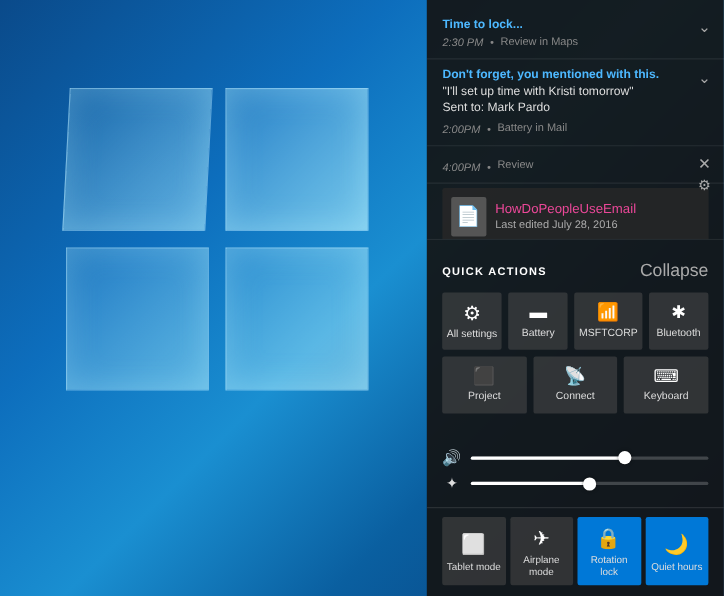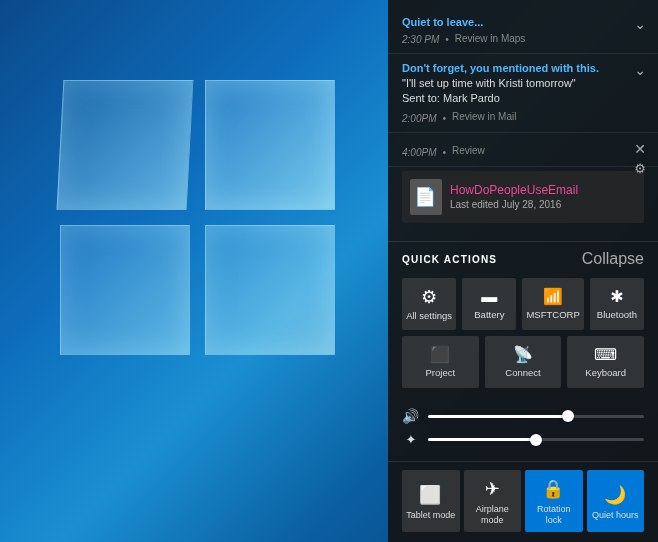--- a/index.html
+++ b/index.html
@@ -164,21 +164,21 @@
     }
 
     .timeline-card .file-date {
       font-size: 10px;
       color: #aaa;
       margin-top: 2px;
     }
 
     
     .quick-actions-section {
-      padding: 8px 14px;
+      padding: 20px 14px;
       border-top: 1px solid rgba(255,255,255,0.1);
     }
 
     .quick-actions-header {
       display: flex;
       justify-content: space-between;
       align-items: center;
       margin-bottom: 10px;
     }
 
@@ -343,37 +343,37 @@
     <div class="win-pane top-right"></div>
     <div class="win-pane bottom-left"></div>
     <div class="win-pane bottom-right"></div>
   </div>
 </div>
 
 <div id="action-center">
   <div class="notification-area">
 
     <div class="notification-item">
-      <div class="notif-title">Quiet to leave...</div>
+      <div class="notif-title">Time to lock...</div>
       <div class="notif-time-area">
         <span class="notif-meta">2:30 PM</span>
         <span class="notif-meta">•</span>
         <span class="review-link">Review in Maps</span>
       </div>
       <span class="notif-chevron">⌄</span>
     </div>
 
     <div class="notification-item">
       <div class="notif-title">Don't forget, you mentioned with this.</div>
       <div class="notif-body">"I'll set up time with Kristi tomorrow"</div>
       <div class="notif-body">Sent to: Mark Pardo</div>
       <div class="notif-time-area">
         <span class="notif-meta">2:00PM</span>
         <span class="notif-meta">•</span>
-        <span class="review-link">Review in Mail</span>
+        <span class="review-link">Battery in Mail</span>
       </div>
       <span class="notif-chevron">⌄</span>
     </div>
 
     <div class="notification-item">
       <div class="notif-time-area">
         <span class="notif-meta">4:00PM</span>
         <span class="notif-meta">•</span>
         <span class="review-link">Review</span>
       </div>

